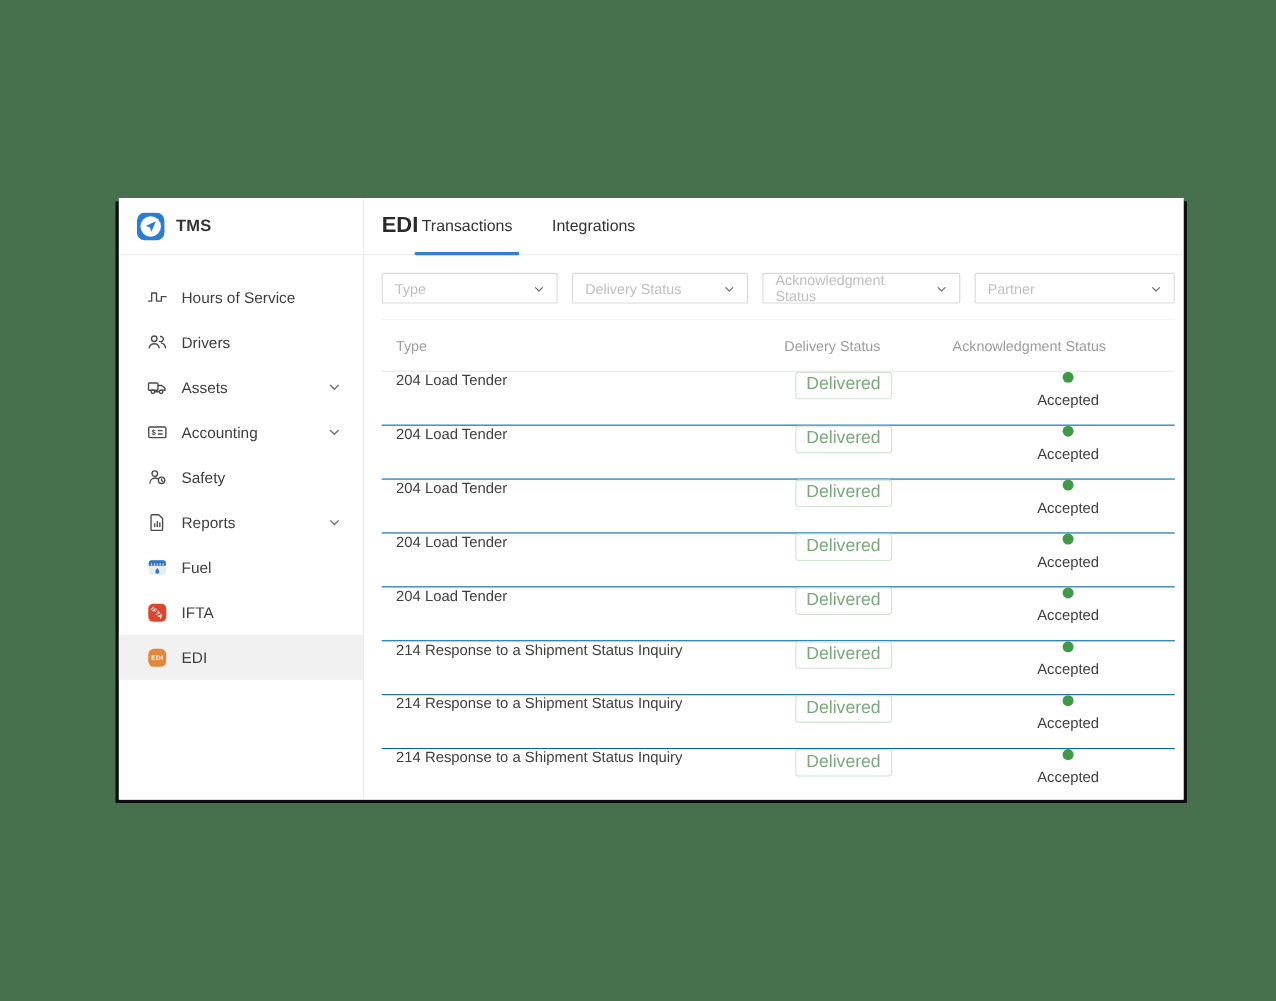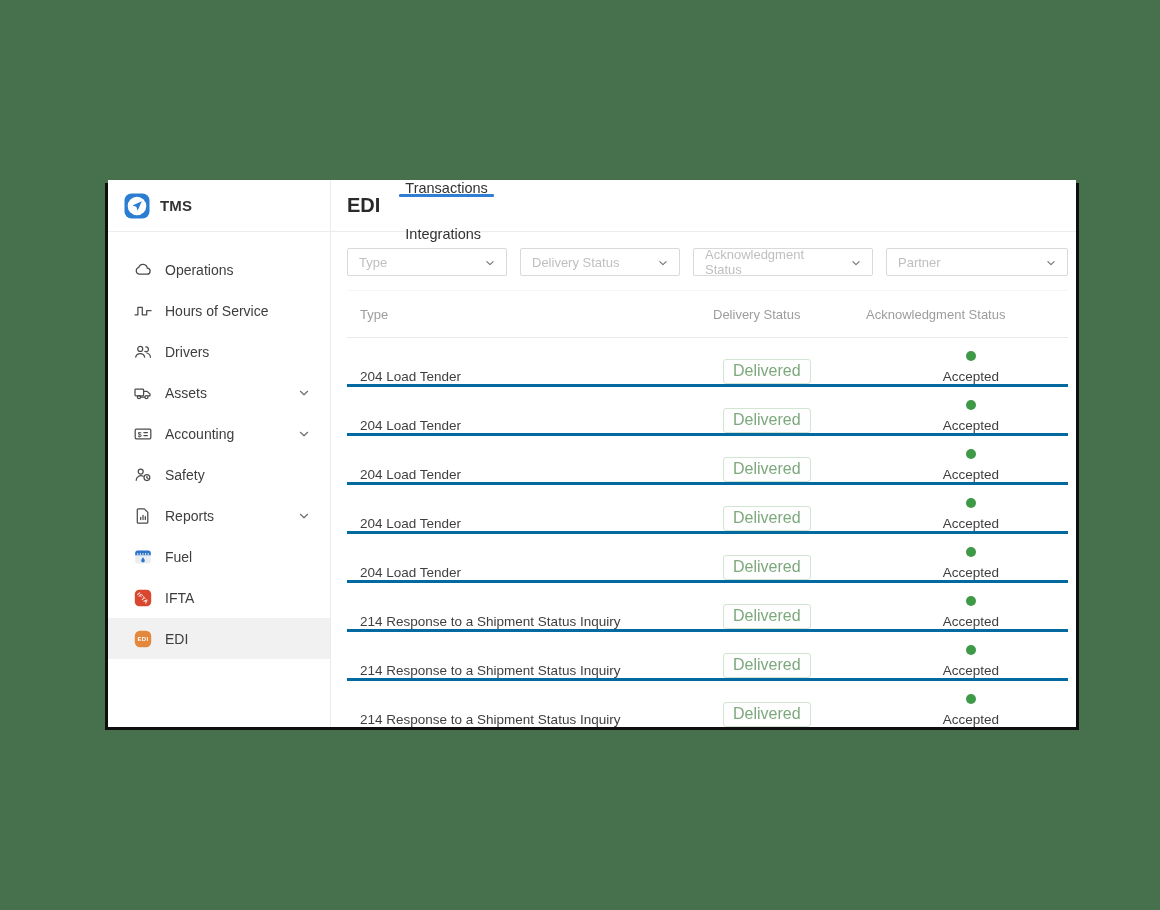--- a/index.html
+++ b/index.html
@@ -32,31 +32,31 @@
   .f-orange{ fill:var(--edi-orange,#e2873b); }
   .f-white { fill:#ffffff; }
   .f-gray  { fill:#e9edf2; }
   .f-ink   { fill:#4b4b4b; }
   .f-logo  { fill:var(--logo-blue,#2b7dd2); }
 
   
   .main { flex:1; display:flex; flex-direction:column; min-width:0; background:#fff; }
   .main-header { height:52px; min-height:52px; display:flex; align-items:center; padding-left:16px; border-bottom:1px solid #ececec; }
   .page-title { font-size:20px; font-weight:700; color:#2a2a2a; }
-  .tabs { display:flex; margin-left:22px; gap:30px; height:100%;flex-direction:column; }
+  .tabs { display:flex; gap:30px; height:100%; }
   .tab { position:relative; display:flex; align-items:center; height:100%; padding:0 3px; font-size:14.5px; color:#333; cursor:pointer; }
   .tab.active::after { content:""; position:absolute; left:-3px; right:-3px; bottom:-1px; height:3px; background:var(--accent,#2e7fd5); border-radius:1px; }
 
   .filters { display:flex; gap:13px; padding:16px 8px 14px 16px; }
   .select { height:28px; border:1px solid #d9d9d9; border-radius:2px; background:#fff; display:flex; align-items:center; justify-content:space-between; padding:0 9px 0 11px; font-size:13px; color:#bfbfbf; cursor:pointer; }
   .select .chev { margin-left:8px; width:14px; height:14px; }
 
   .table { margin:0 8px 0 16px; border-top:1px solid #f5f5f5; }
   .thead { display:flex; align-items:center; height:47px; border-bottom:1px solid #e9e9e9; font-size:13px; font-weight:500; color:#9d9d9d; }
-  .trow  { display:flex; align-items:flex-end; height:49px; border-bottom:3px solid #0369a1; font-size:13.5px; color:#3f3f3f; cursor:pointer; }
+  .trow  { display:flex; align-items:flex-start; height:49px; border-bottom:1px solid #0369a1; font-size:13.5px; color:#3f3f3f; cursor:pointer; }
   .col-type { width:366px; padding-left:13px; }
   .col-delivery { width:153px; }
   .col-ack { flex:1; }
   .badge { display:inline-block; margin-left:10px; padding:2px 9px 3px; font-size:16px; color:var(--badge-text,#7da87d); border:1px solid var(--badge-border,#d2e4d2); border-radius:3px; background:#fdfefd; }
   .ack-wrap { display:flex; align-items:center; gap:8px; padding-left:8px;flex-direction:column; }
   .dot { width:10px; height:10px; border-radius:50%; background:var(--green,#3f9a47); flex:none; }
 </style>
 </head>
 <body>
 
@@ -71,28 +71,20 @@
             <circle cx="13" cy="13" r="9.3" class="f-white"></circle>
             <path d="M17.8 8.2 L8.4 12.5 L12.3 13.8 L13.6 17.7 Z" class="f-logo"></path>
           </svg>
         </span>
         <span class="logo-text">TMS</span>
       </div>
       <nav class="nav" id="nav-list">
           <div class="nav-item">
             <span class="icon">
               <svg viewBox="0 0 20 20" width="20" height="20">
-                <path class="st" d="M6.1 14.2h7.7a3.05 3.05 0 0 0 .5-6.1 4.4 4.4 0 0 0-8.6-.6 3.45 3.45 0 0 0 .4 6.7z"></path>
-              </svg>
-            </span>
-            <span>Operations</span>
-          </div>
-          <div class="nav-item">
-            <span class="icon">
-              <svg viewBox="0 0 20 20" width="20" height="20">
                 <path class="st" d="M2 13.8h2.9V6.4h4.4v7.4h4.4V9.7H18"></path>
               </svg>
             </span>
             <span>Hours of Service</span>
           </div>
           <div class="nav-item">
             <span class="icon">
               <svg viewBox="0 0 20 20" width="20" height="20">
                 <circle class="st" cx="7.2" cy="6.9" r="2.5"></circle>
                 <path class="st" d="M2.7 15.2a4.6 4.6 0 0 1 9 0"></path>

